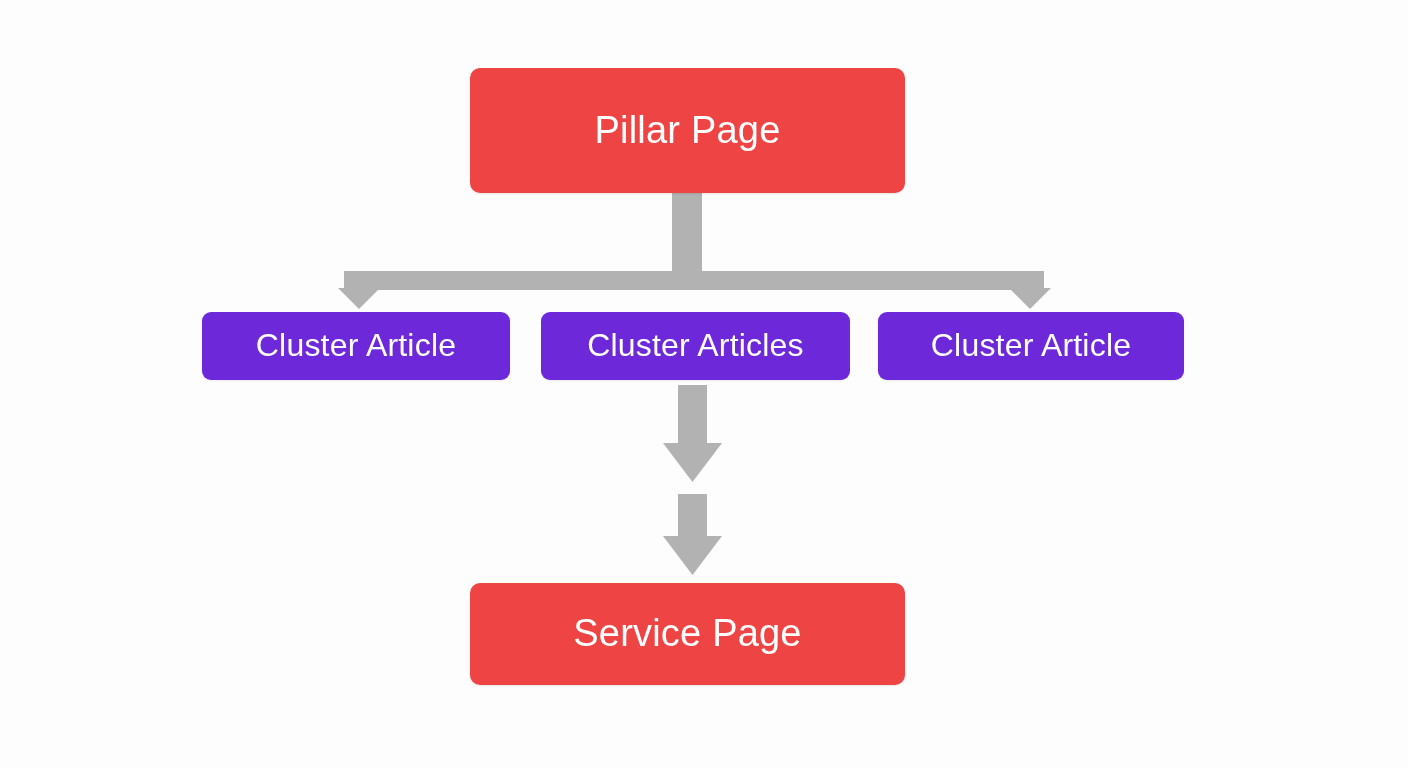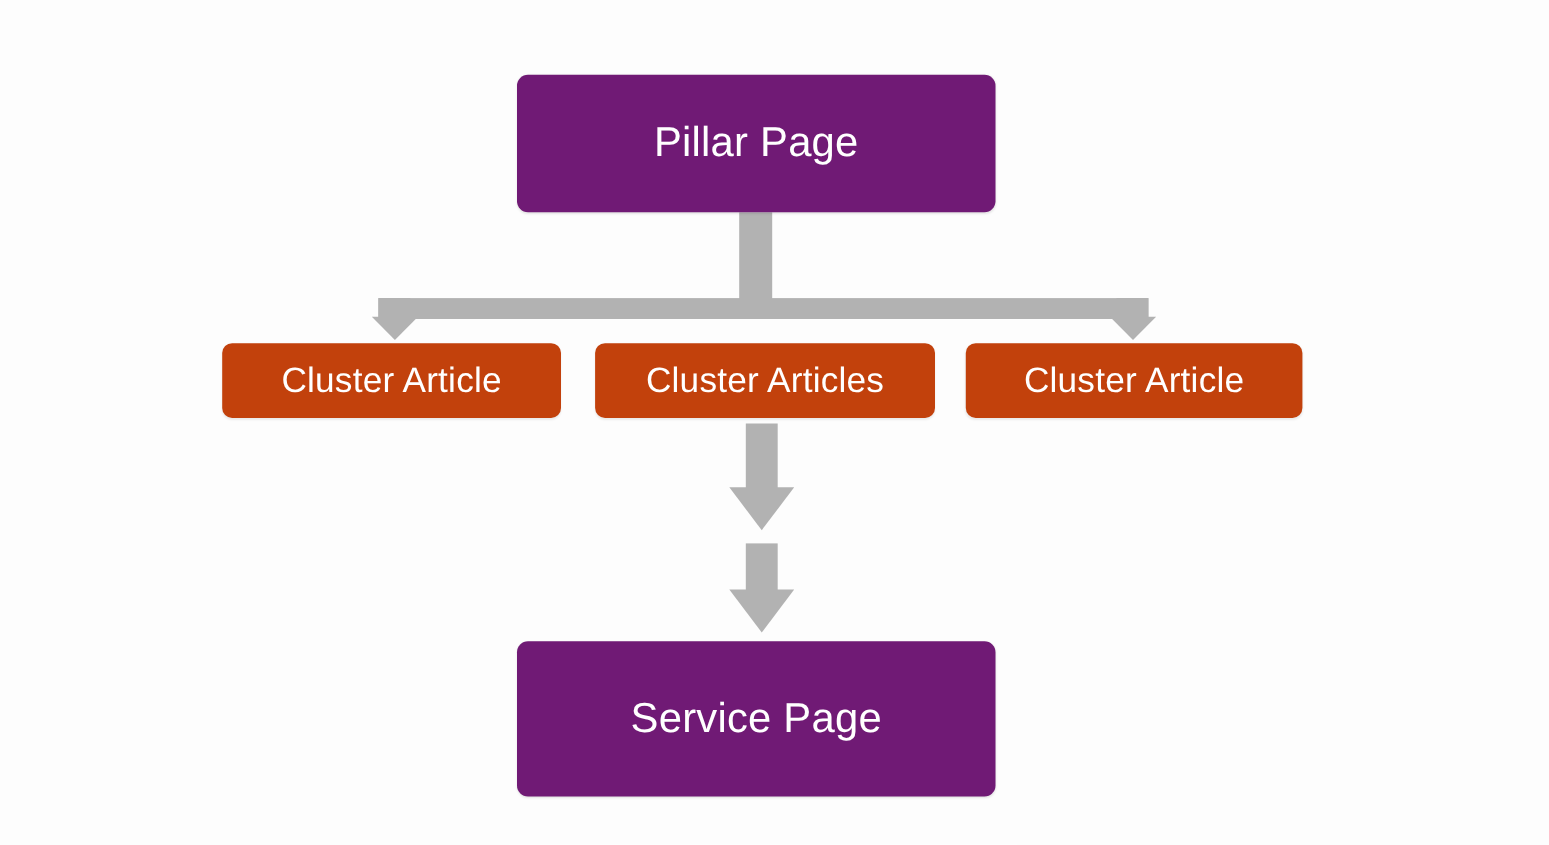--- a/index.html
+++ b/index.html
@@ -24,37 +24,37 @@
     align-items: center;
     justify-content: center;
     text-align: center;
     color: #ffffff;
     border-radius: 10px;
     user-select: none;
     line-height: 1.1;
   }
   .node-pillar,
   .node-service {
-    background: #701a75;
+    background: #ef4444;
     font-size: 38px;
     font-weight: 400;
     letter-spacing: 0.2px;
     box-shadow: 0 1px 2px rgba(0,0,0,0.10);
   }
   .node-cluster {
-    background: #c2410c;
+    background: #6d28d9;
     font-size: 32px;
     font-weight: 400;
     letter-spacing: 0.2px;
     border-radius: 9px;
     box-shadow: 0 1px 2px rgba(0,0,0,0.08);
   }
 
   #pillar-page   { left: 470px; top: 68px;  width: 435px; height: 125px; }
-  #service-page  { left: 470px; top: 583px; width: 435px; height: 141px; }
+  #service-page  { left: 470px; top: 583px; width: 435px; height: 102px; }
 
   #cluster-left   { left: 202px; top: 312px; width: 308px; height: 68px; }
   #cluster-middle { left: 541px; top: 312px; width: 309px; height: 68px; text-align: right; }
   #cluster-right  { left: 878px; top: 312px; width: 306px; height: 68px; }
 
   .connector-svg {
     position: absolute;
     left: 0;
     top: 0;
     width: 1408px;

